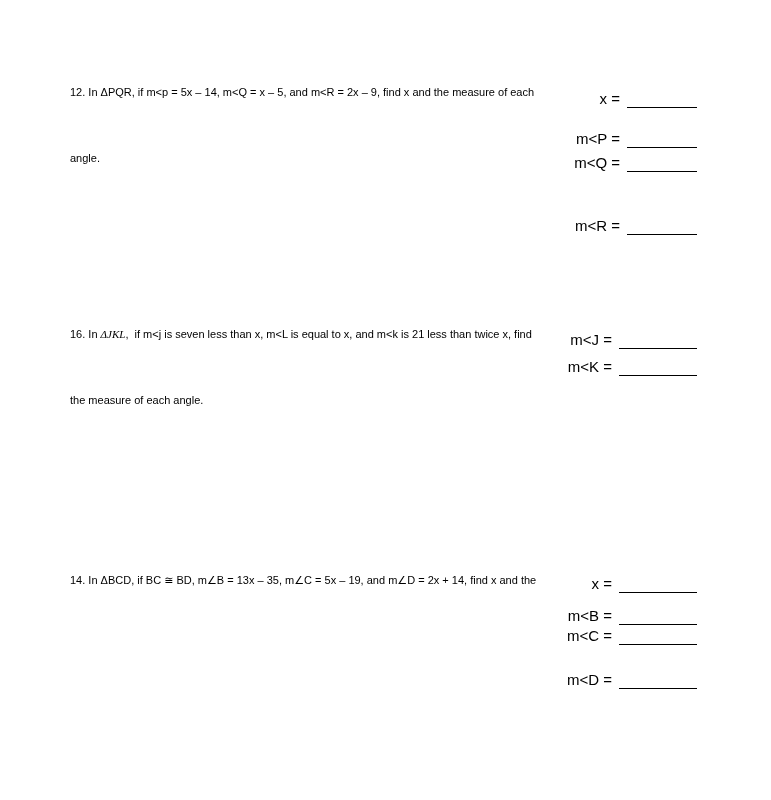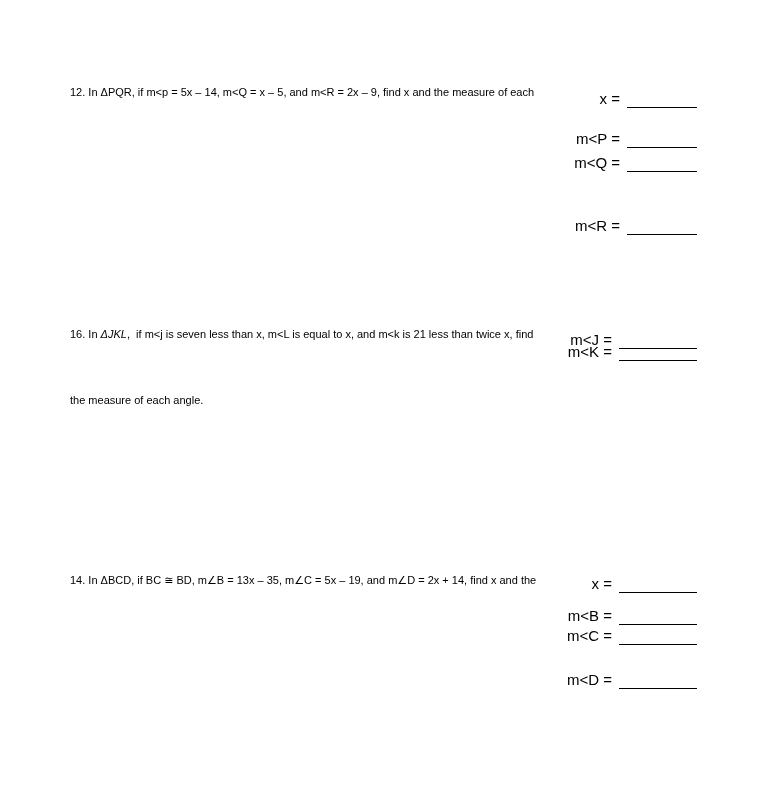--- a/index.html
+++ b/index.html
@@ -24,21 +24,21 @@
     line-height: 22px;
     white-space: pre-wrap;
   }
   .problem .line {
     display: block;
   }
   .problem .run {
     display: inline;
   }
   .serif-italic {
-    font-family: Liberation Sans, sans-serif;
+    font-family: Liberation Serif, serif;
     font-style: italic;
   }
   .answer-row {
     position: absolute;
     right: 74px;
     height: 20px;
     display: flex;
     align-items: flex-end;
     gap: 7px;
     font-size: 15px;
@@ -55,20 +55,21 @@
   .w70 { width: 70px; }
   .w78 { width: 78px; }
 </style>
 </head>
 <body>
 
 <div class="page">
 
   <div class="problem" style="top:37px">
     <span class="line">12. In ΔPQR, if m&lt;p = 5x – 14, m&lt;Q = x – 5, and m&lt;R = 2x – 9, find x and the measure of each</span>
+    <span class="line">angle.</span>
   </div>
 
   <div class="answer-row" style="top:88px">
     <span class="blank-label">x =</span>
     <span class="blank-line w70"></span>
   </div>
   <div class="answer-row" style="top:128px">
     <span class="blank-label">m&lt;P =</span>
     <span class="blank-line w70"></span>
   </div>
@@ -83,21 +84,21 @@
 
   <div class="problem" style="top:279px">
     <span class="line"><span class="run">16. In </span><span class="run serif-italic">ΔJKL</span><span class="run">,  if m&lt;j is seven less than x, m&lt;L is equal to x, and m&lt;k is 21 less than twice x, find</span></span>
     <span class="line">the measure of each angle.</span>
   </div>
 
   <div class="answer-row" style="top:329px">
     <span class="blank-label">m&lt;J =</span>
     <span class="blank-line w78"></span>
   </div>
-  <div class="answer-row" style="top:341px">
+  <div class="answer-row" style="top:356px">
     <span class="blank-label">m&lt;K =</span>
     <span class="blank-line w78"></span>
   </div>
 
   <div class="problem" style="top:525px">
     <span class="line">14. In ΔBCD, if BC ≅ BD, m∠B = 13x – 35, m∠C = 5x – 19, and m∠D = 2x + 14, find x and the</span>
   </div>
 
   <div class="answer-row" style="top:573px">
     <span class="blank-label">x =</span>

